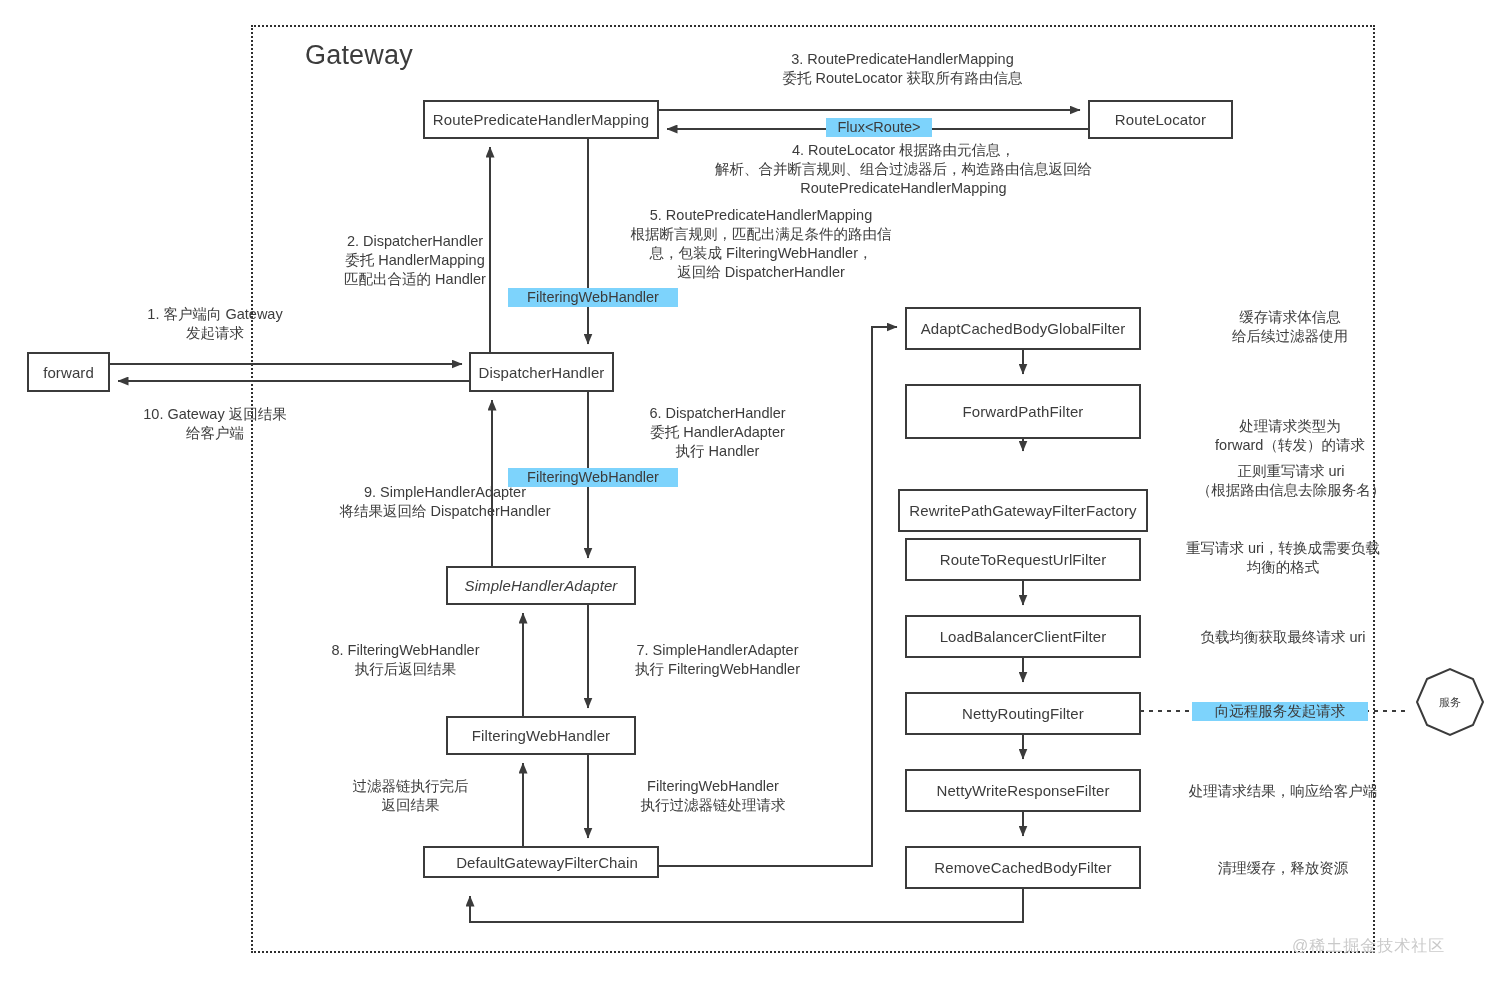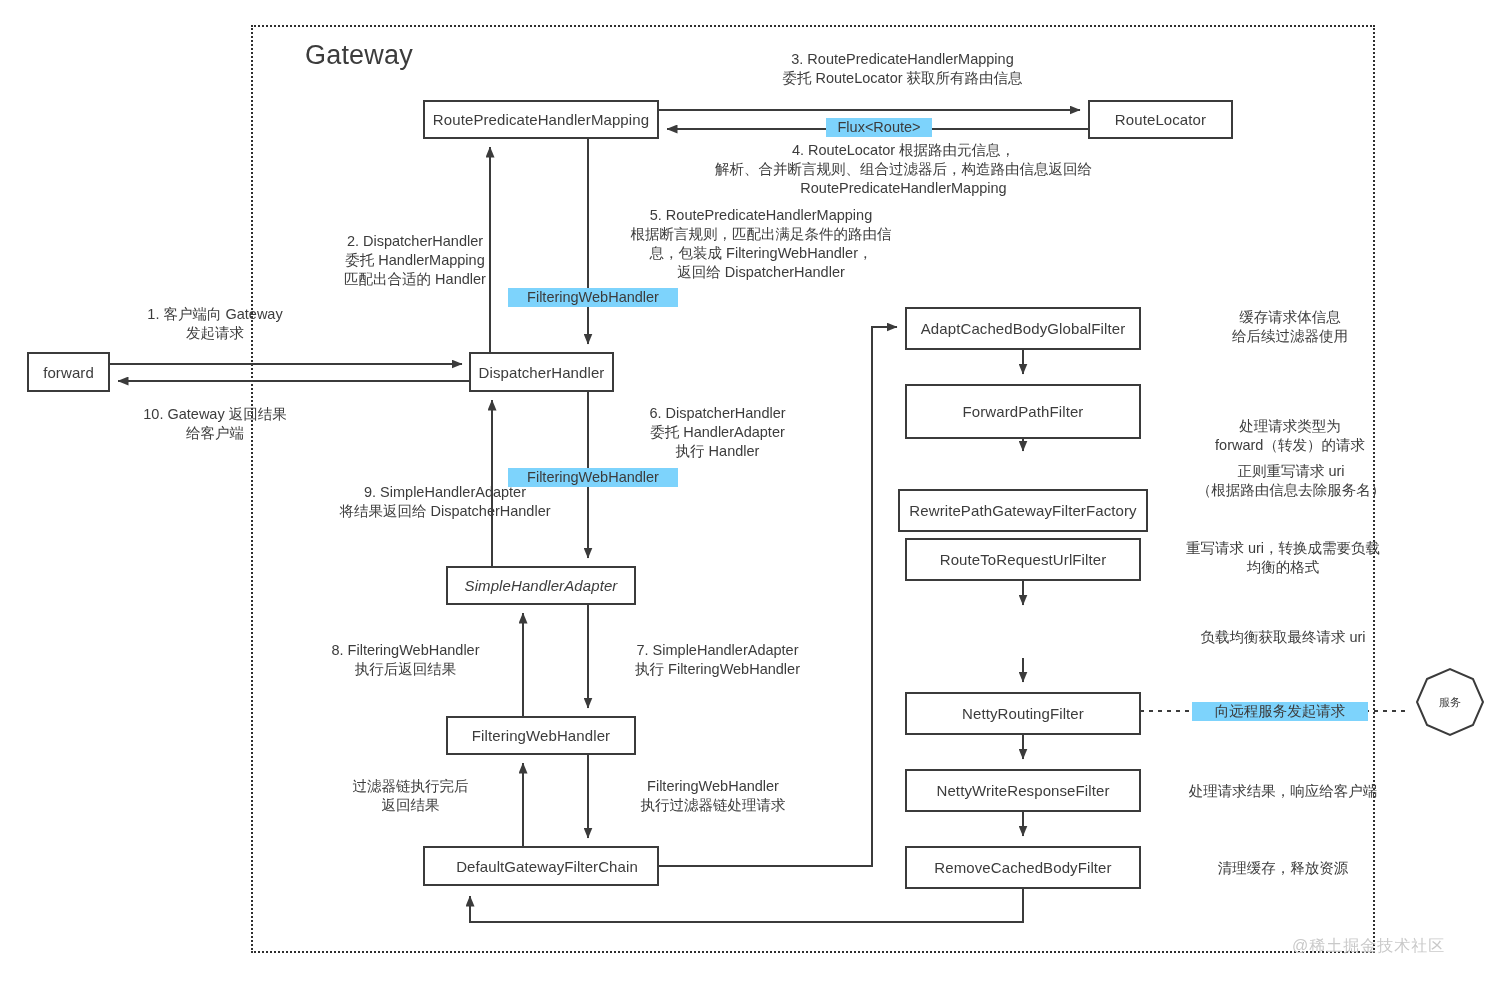--- a/index.html
+++ b/index.html
@@ -157,30 +157,31 @@
   <div class="node" style="left:423px; top:100px; width:236px; height:39px;">RoutePredicateHandlerMapping</div>
 
   <div class="node" style="left:1088px; top:100px; width:145px; height:39px;">RouteLocator</div>
 
   <div class="node" style="left:469px; top:352px; width:145px; height:40px;">DispatcherHandler</div>
 
   <div class="node" style="left:446px; top:566px; width:190px; height:39px;font-style:italic;">SimpleHandlerAdapter</div>
 
   <div class="node" style="left:446px; top:716px; width:190px; height:39px;">FilteringWebHandler</div>
 
-  <div class="node" style="left:423px; top:846px; width:236px; height:40px;padding-left:12px;">DefaultGatewayFilterChain</div>
+  <div class="node" style="left:423px; top:846px; width:236px; height:32px;padding-left:12px;">DefaultGatewayFilterChain</div>
 
   <div class="octagon" style="left:1417px; top:669px; width:66px; height:66px;">
     <span class="oct-text">服务</span>
   </div>
 
   <div class="node" style="left:905px; top:307px; width:236px; height:43px;">AdaptCachedBodyGlobalFilter</div>
   <div class="node" style="left:905px; top:384px; width:236px; height:55px;">ForwardPathFilter</div>
   <div class="node" style="left:898px; top:461px; width:250px; height:43px;margin-top:28px;">RewritePathGatewayFilterFactory</div>
   <div class="node" style="left:905px; top:538px; width:236px; height:43px;">RouteToRequestUrlFilter</div>
+  <div class="node" style="left:905px; top:615px; width:236px; height:43px;">LoadBalancerClientFilter</div>
   <div class="node" style="left:905px; top:692px; width:236px; height:43px;">NettyRoutingFilter</div>
   <div class="node" style="left:905px; top:769px; width:236px; height:43px;">NettyWriteResponseFilter</div>
   <div class="node" style="left:905px; top:846px; width:236px; height:43px;">RemoveCachedBodyFilter</div>
 
   <div class="note" style="left:1165px; top:308px; width:250px;">缓存请求体信息
 给后续过滤器使用</div>
   <div class="note" style="left:1165px; top:385px; width:250px;margin-top:32px;">处理请求类型为
 forward（转发）的请求</div>
   <div class="note" style="left:1160px; top:462px; width:262px;">正则重写请求 uri
 （根据路由信息去除服务名）</div>

